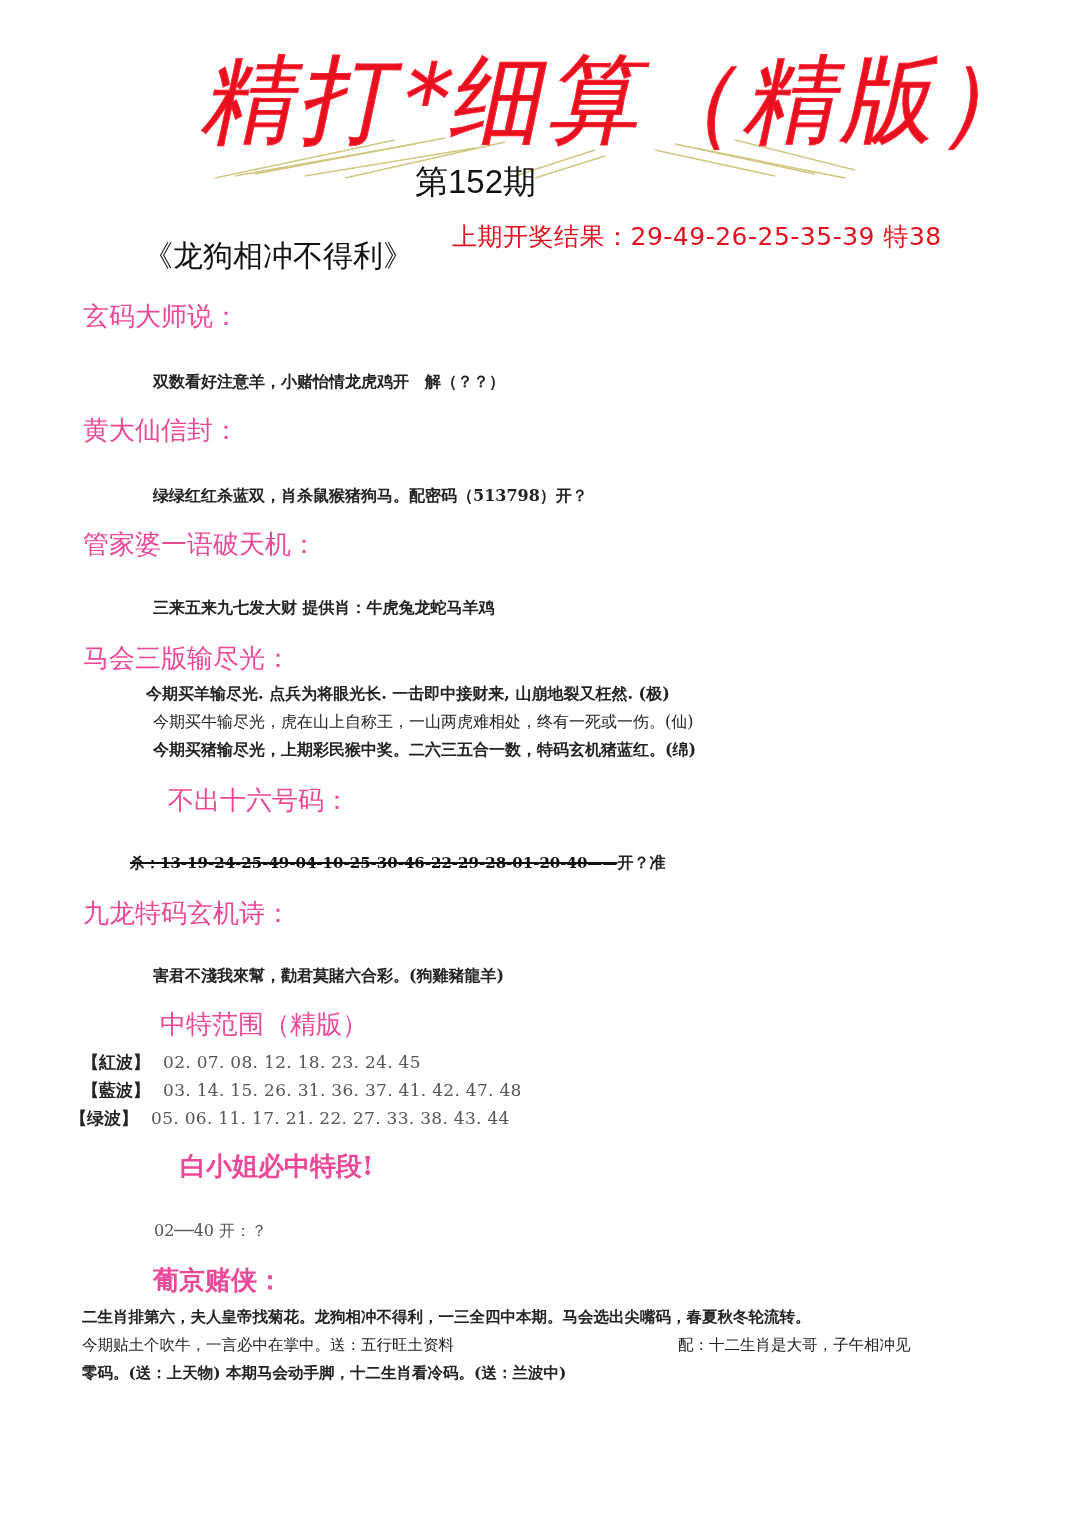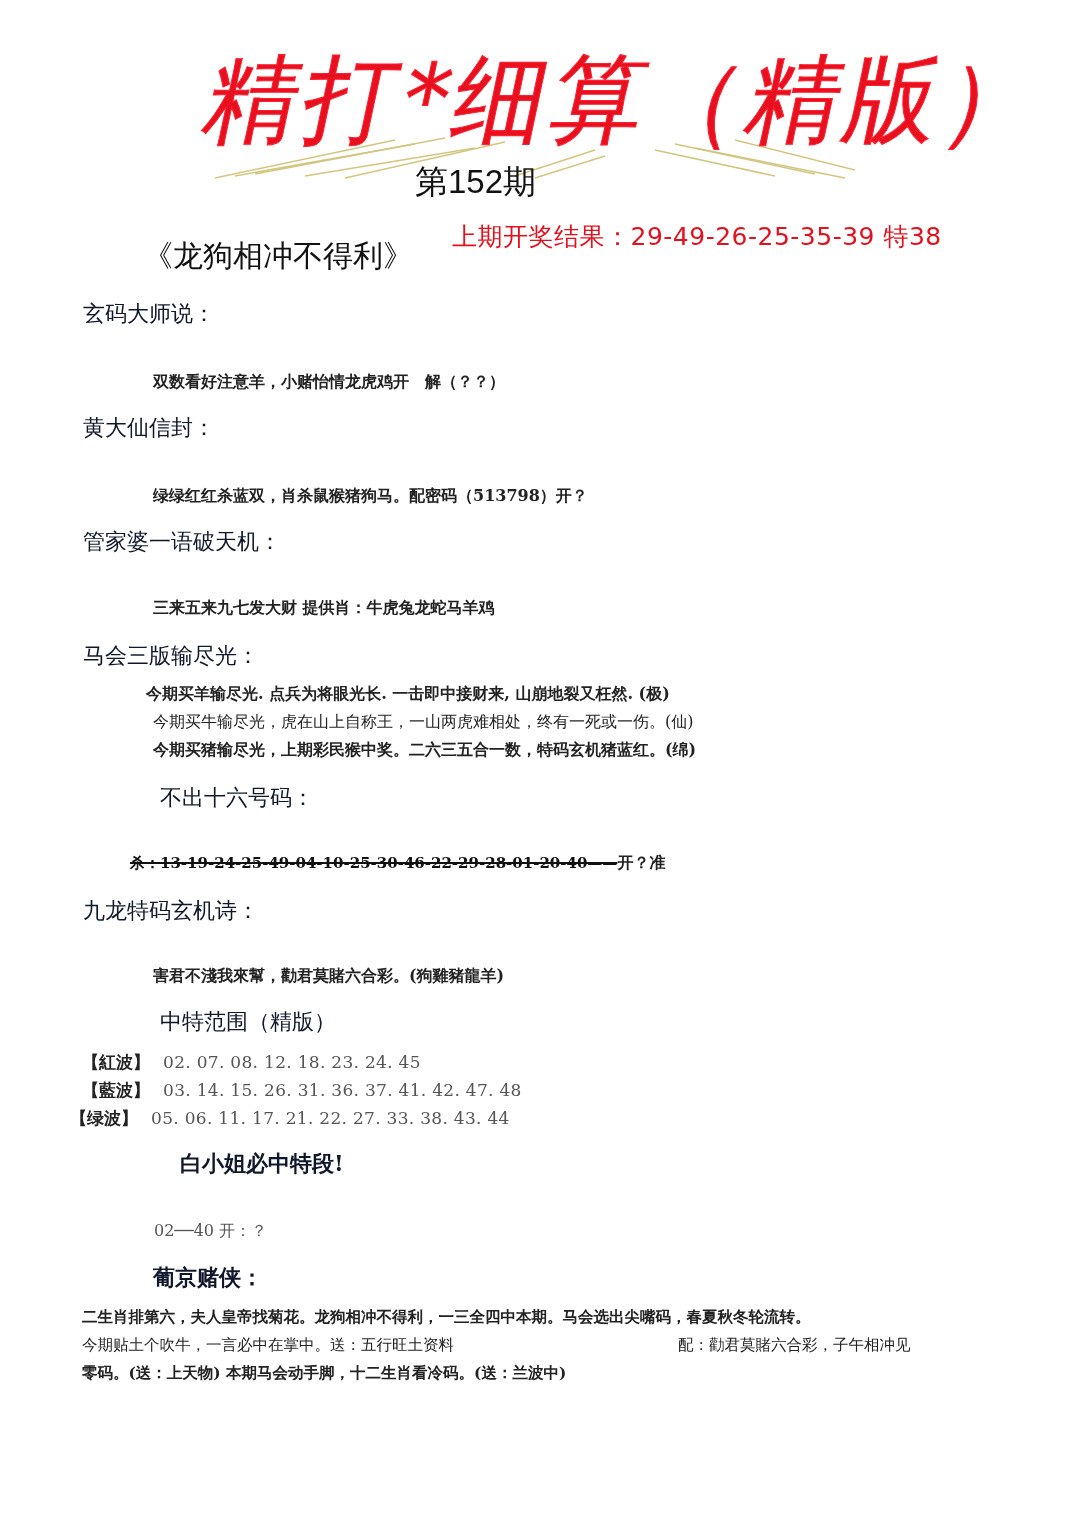--- a/index.html
+++ b/index.html
@@ -12,21 +12,21 @@
   .banner-title { position: absolute; left: 0; top: 0; font-family: "DejaVu Sans", sans-serif;
                   font-size: 92px; line-height: 110px; color: #e8101e; letter-spacing: 6px;
                   transform: skewX(-12deg) scaleY(1.05); transform-origin: left bottom;
                   -webkit-text-stroke: 1px #ff2030; font-weight: normal; }
   .banner-shadow { position: absolute; left: 20px; top: 82px; width: 640px; height: 50px; }
 
   .issue { left: 415px; top: 160px; font-family: "Liberation Sans", sans-serif; font-size: 33px; color: #111; text-align: center; }
   .last-result { left: 452px; top: 220px; font-family: "DejaVu Sans", sans-serif; font-size: 25px; color: #e3101e; letter-spacing: 0.5px; }
   .doc-title { left: 143px; top: 236px; font-size: 30px; color: #111; }
 
-  .heading { font-size: 22px; color: #0f172a; }
+  .heading { font-size: 26px; color: #ec4899; }
   .body-line { font-size: 16px; color: #222; }
   .bold { font-weight: bold; }
   .gray { color: #555; }
 
   .strike { text-decoration: line-through; text-decoration-thickness: 2px; font-weight: bold; font-size: 15px; }
 
   .wave-label { font-weight: bold; font-size: 17px; color: #222; }
   .wave-nums { font-size: 17px; color: #555; letter-spacing: 0.3px; }
 </style>
 </head>
@@ -62,21 +62,21 @@
 <div class="abs body-line bold" style="left:153px;top:486px;">绿绿红红杀蓝双，肖杀鼠猴猪狗马。配密码（513798）开？</div>
 
 <div class="abs heading" style="left:83px;top:527px;">管家婆一语破天机：</div>
 <div class="abs body-line bold" style="left:153px;top:598px;text-align:center;">三来五来九七发大财 提供肖：牛虎兔龙蛇马羊鸡</div>
 
 <div class="abs heading" style="left:83px;top:641px;">马会三版输尽光：</div>
 <div class="abs body-line bold" style="left:146px;top:684px;">今期买羊输尽光. 点兵为将眼光长. 一击即中接财来, 山崩地裂又枉然. (极)</div>
 <div class="abs body-line" style="left:153px;top:712px;">今期买牛输尽光，虎在山上自称王，一山两虎难相处，终有一死或一伤。(仙)</div>
 <div class="abs body-line bold" style="left:153px;top:740px;">今期买猪输尽光，上期彩民猴中奖。二六三五合一数，特码玄机猪蓝红。(绵)</div>
 
-<div class="abs heading" style="left:160px;top:783px;">不出十六号码：</div>
+<div class="abs heading" style="left:168px;top:783px;">不出十六号码：</div>
 <div class="abs" style="left:130px;top:853px;">
   <span class="strike">杀：13-19-24-25-49-04-10-25-30-46-22-29-28-01-20-40——</span><span class="bold body-line">开？准</span>
 </div>
 
 <div class="abs heading" style="left:83px;top:896px;">九龙特码玄机诗：</div>
 <div class="abs body-line bold" style="left:153px;top:966px;">害君不淺我來幫，勸君莫賭六合彩。(狗雞豬龍羊)</div>
 
 <div class="abs heading" style="left:160px;top:1007px;">中特范围（精版）</div>
 <div class="abs" style="left:82px;top:1051px;">
   <span class="wave-label">【紅波】</span>
@@ -90,14 +90,14 @@
   <span class="wave-label">【绿波】</span>
   <span class="wave-nums" style="margin-left:8px;">05. 06. 11. 17. 21. 22. 27. 33. 38. 43. 44</span>
 </div>
 
 <div class="abs heading bold" style="left:180px;top:1149px;">白小姐必中特段!</div>
 <div class="abs body-line gray" style="left:154px;top:1221px;">02──40 开：？</div>
 
 <div class="abs heading bold" style="left:153px;top:1263px;">葡京赌侠：</div>
 <div class="abs body-line bold" style="left:82px;top:1307px;font-size:15.5px;">二生肖排第六，夫人皇帝找菊花。龙狗相冲不得利，一三全四中本期。马会选出尖嘴码，春夏秋冬轮流转。</div>
 <div class="abs body-line" style="left:82px;top:1335px;font-size:15.5px;">今期贴土个吹牛，一言必中在掌中。送：五行旺土资料</div>
-<div class="abs body-line" style="left:678px;top:1335px;font-size:15.5px;">配：勸君莫賭六合彩，子午相冲见</div>
+<div class="abs body-line" style="left:678px;top:1335px;font-size:15.5px;">配：十二生肖是大哥，子午相冲见</div>
 <div class="abs body-line bold" style="left:82px;top:1363px;font-size:15.5px;">零码。(送：上天物) 本期马会动手脚，十二生肖看冷码。(送：兰波中)</div>
 
 </body></html>

